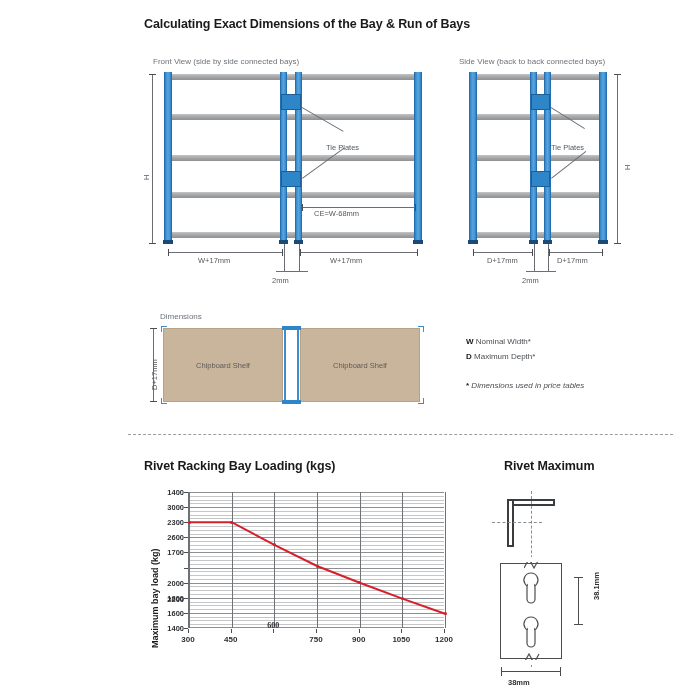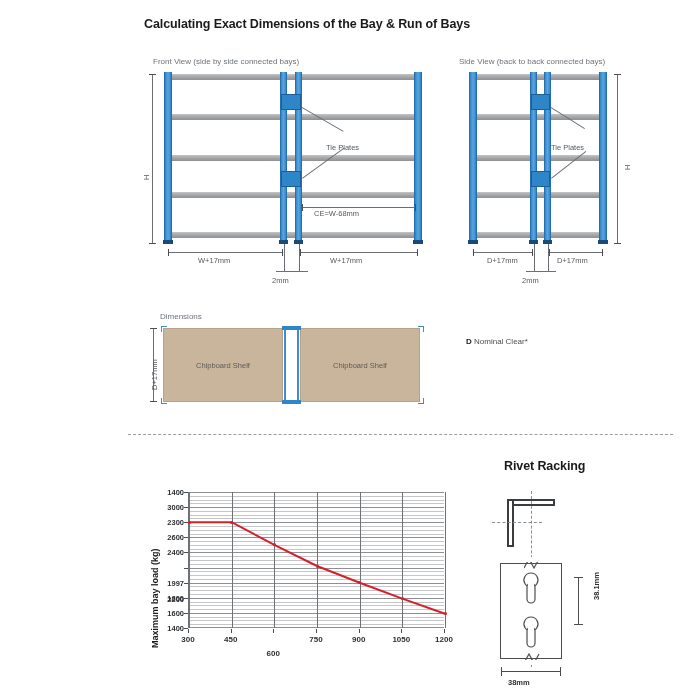--- a/index.html
+++ b/index.html
@@ -264,28 +264,37 @@
     <div class="corner" style="left:11px;  top:0px;   border-right:none; border-bottom:none;"></div>
     <div class="corner" style="left:268px; top:0px;   border-left:none;  border-bottom:none;"></div>
     <div class="corner" style="left:11px;  top:72px;  border-right:none; border-top:none;"></div>
     <div class="corner" style="left:268px; top:72px;  border-left:none;  border-top:none;"></div>
   </div>
 
   <div class="tiny-label rot" style="left:150px; top:390px; transform:rotate(-90deg);">D+17mm</div>
 
   <div class="legend" style="left:466px; top:334px; width:200px;">
     <div>
+      <span class="k">W</span>
+      <span>Nominal Width*</span>
+    </div>
+    <div>
       <span class="k">D</span>
-      <span>Nominal Clear*</span>
+      <span>Maximum Depth*</span>
     </div>
     <div style="height:14px;"></div>
+    <div>
+      <span class="k">*</span>
+      <span class="note">Dimensions used in price tables</span>
+    </div>
   </div>
 
   <div class="divider" style="left:128px; top:434px; width:545px;"></div>
 
+  <div class="section-title" style="left:144px; top:459px;">Rivet Racking Bay Loading (kgs)</div>
 
   <div class="chart-wrap" style="left:144px; top:480px; width:320px; height:200px;">
 
     <div class="axis-title-y" style="left:6px; top:168px;">Maximum bay load (kg)</div>
 
     <div class="plot" style="left:44px; top:12px; width:256px; height:136px;">
 
       <div class="gl-minor" style="top:3.8px;"></div>
         <div class="gl-minor" style="top:7.6px;"></div>
         <div class="gl-minor" style="top:11.3px;"></div>
@@ -343,23 +352,23 @@
       <div class="dot" style="left:126.5px;  top:72.5px;"></div>
       <div class="dot" style="left:169.2px;  top:89.2px;"></div>
       <div class="dot" style="left:211.8px;  top:105.1px;"></div>
       <div class="dot" style="left:254.5px;  top:120.2px;"></div>
     </div>
 
     <div class="ytick-lbl" style="left:4px;  top:8px;   width:36px;">1400</div>
     <div class="ytick-lbl" style="left:4px;  top:23px;  width:36px;">3000</div>
     <div class="ytick-lbl" style="left:4px;  top:38px;  width:36px;">2300</div>
     <div class="ytick-lbl" style="left:4px;  top:53px;  width:36px;">2600</div>
-    <div class="ytick-lbl" style="left:4px;  top:68px;  width:36px;">2400</div>
+    <div class="ytick-lbl" style="left:4px;  top:68px;  width:36px;">1700</div>
     <div class="ytick-lbl" style="left:4px;  top:83px;  width:36px;margin-top:32px;">2200</div>
-    <div class="ytick-lbl" style="left:4px;  top:99px;  width:36px;">1997</div>
+    <div class="ytick-lbl" style="left:4px;  top:99px;  width:36px;">2000</div>
     <div class="ytick-lbl" style="left:4px;  top:114px; width:36px;">1800</div>
     <div class="ytick-lbl" style="left:4px;  top:129px; width:36px;">1600</div>
     <div class="ytick-lbl" style="left:4px;  top:144px; width:36px;">1400</div>
 
     <div class="ytick-mark" style="left:40px; top:12px;"></div>
     <div class="ytick-mark" style="left:40px; top:27.1px;"></div>
     <div class="ytick-mark" style="left:40px; top:42.2px;"></div>
     <div class="ytick-mark" style="left:40px; top:57.3px;"></div>
     <div class="ytick-mark" style="left:40px; top:72.4px;"></div>
     <div class="ytick-mark" style="left:40px; top:87.6px;"></div>
@@ -371,29 +380,29 @@
     <div class="xtick-mark" style="left:44px;    top:149px;"></div>
     <div class="xtick-mark" style="left:86.7px;  top:149px;"></div>
     <div class="xtick-mark" style="left:129.3px; top:149px;"></div>
     <div class="xtick-mark" style="left:172px;   top:149px;"></div>
     <div class="xtick-mark" style="left:214.7px; top:149px;"></div>
     <div class="xtick-mark" style="left:257.3px; top:149px;"></div>
     <div class="xtick-mark" style="left:300px;   top:149px;"></div>
 
     <div class="xtick-lbl" style="left:24px;    top:155px; width:40px;">300</div>
     <div class="xtick-lbl" style="left:66.7px;  top:155px; width:40px;">450</div>
-    <div class="xtick-lbl" style="left:109.3px; top:169px; width:40px;">600</div>
+    <div class="xtick-lbl" style="left:109.3px; top:141px; width:40px;font-family:Liberation Serif, serif;">600</div>
     <div class="xtick-lbl" style="left:152px;   top:155px; width:40px;">750</div>
     <div class="xtick-lbl" style="left:194.7px; top:155px; width:40px;">900</div>
     <div class="xtick-lbl" style="left:237.3px; top:155px; width:40px;">1050</div>
     <div class="xtick-lbl" style="left:280px;   top:155px; width:40px;">1200</div>
 
   </div>
 
-  <div class="section-title" style="left:504px; top:459px;">Rivet Racking</div>
+  <div class="section-title" style="left:504px; top:459px;">Rivet Maximum</div>
 
   <div class="rack" id="rivet-upright" style="left:490px; top:485px; width:170px; height:190px;">
 
     <div class="ru-line" style="left:17px; top:14px; width:2px;  height:48px;"></div>
     <div class="ru-line" style="left:22px; top:14px; width:2px;  height:48px;"></div>
     <div class="ru-line" style="left:17px; top:14px; width:48px; height:2px;"></div>
     <div class="ru-line" style="left:22px; top:19px; width:43px; height:2px;"></div>
     <div class="ru-line" style="left:17px; top:60px; width:7px;  height:2px;"></div>
     <div class="ru-line" style="left:63px; top:14px; width:2px;  height:7px;"></div>
 

